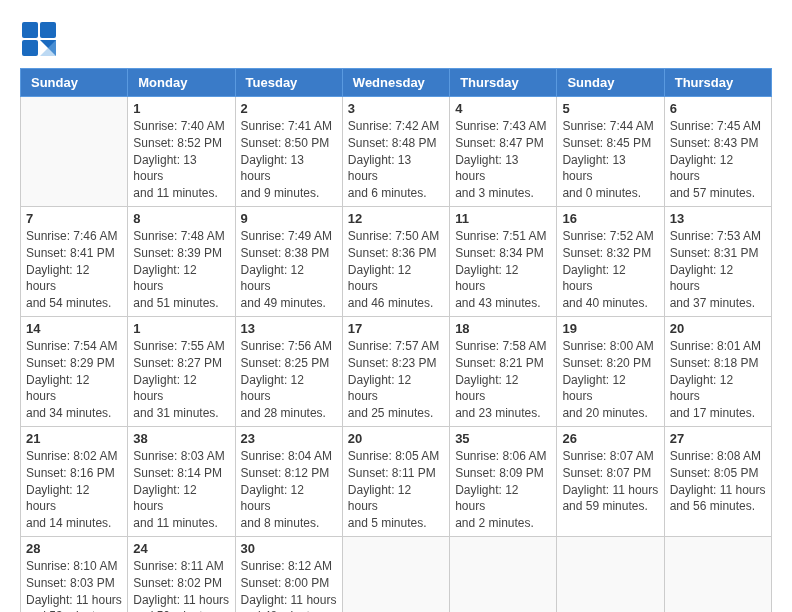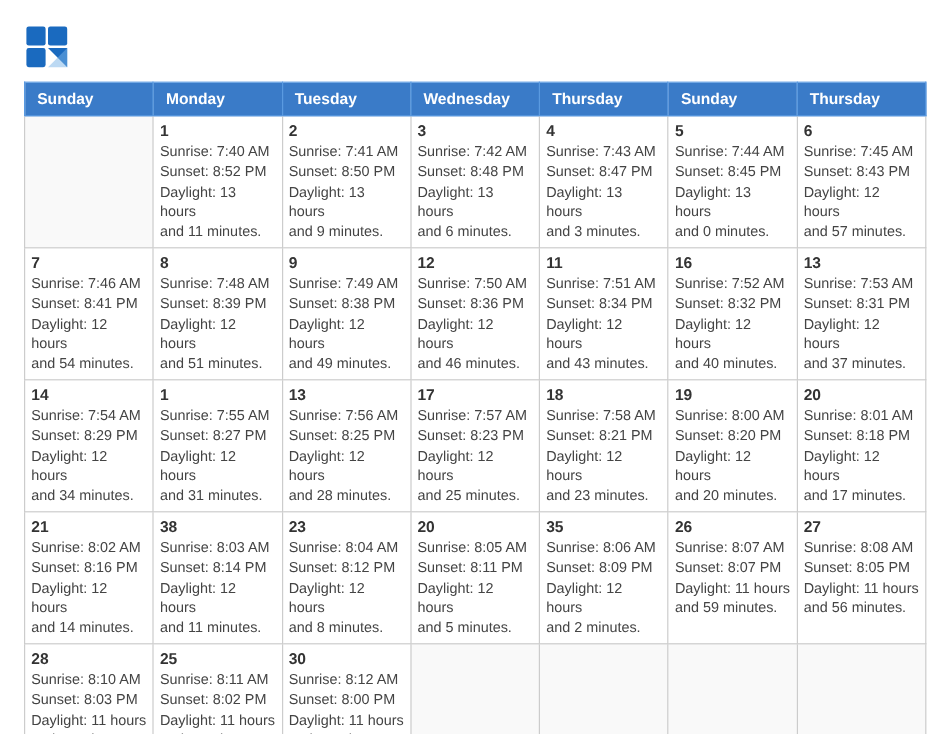--- a/index.html
+++ b/index.html
@@ -228,21 +228,21 @@
           <div class="day-num">27</div>
           <div class="day-info">Sunrise: 8:08 AM<br>Sunset: 8:05 PM<br>Daylight: 11 hours<br>and 56 minutes.</div>
         </td>
       </tr>
       <tr class="week-row">
         <td>
           <div class="day-num">28</div>
           <div class="day-info">Sunrise: 8:10 AM<br>Sunset: 8:03 PM<br>Daylight: 11 hours<br>and 53 minutes.</div>
         </td>
         <td>
-          <div class="day-num">25</div>
+          <div class="day-num">24</div>
           <div class="day-info">Sunrise: 8:11 AM<br>Sunset: 8:02 PM<br>Daylight: 11 hours<br>and 50 minutes.</div>
         </td>
         <td>
           <div class="day-num">30</div>
           <div class="day-info">Sunrise: 8:12 AM<br>Sunset: 8:00 PM<br>Daylight: 11 hours<br>and 48 minutes.</div>
         </td>
         <td class="empty"></td>
         <td class="empty"></td>
         <td class="empty"></td>
         <td class="empty"></td>

